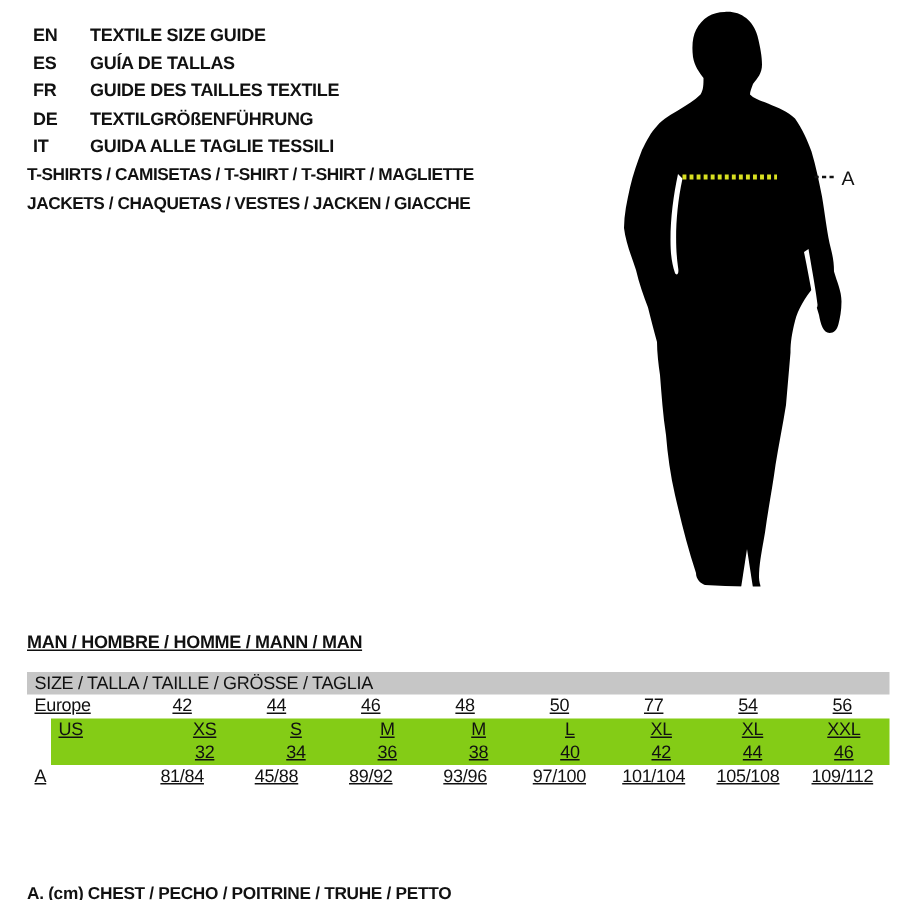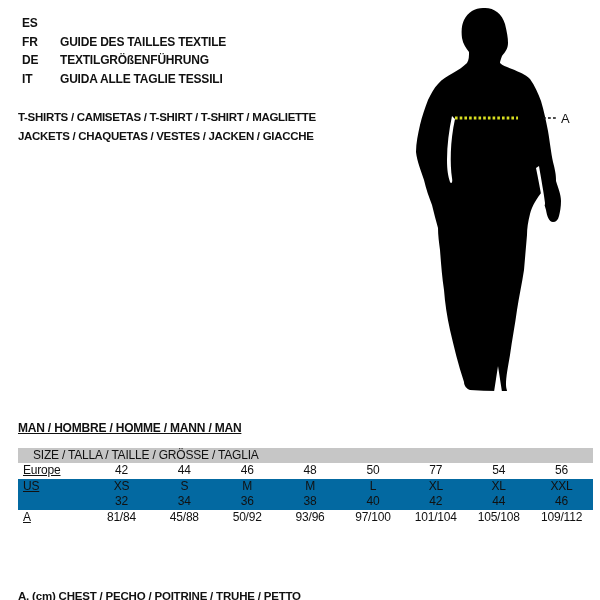--- a/index.html
+++ b/index.html
@@ -20,38 +20,43 @@
   
   .figure-svg { left:398px; top:2px; width:180px; height:396px; }
   .marker-a { font-size:13px; fill:#111; font-family:"Liberation Sans", sans-serif; }
 
   
   .section-title { left:18px; top:421px; font-weight:bold; font-size:12px;
                    letter-spacing:-0.2px; line-height:14px; white-space:nowrap;text-decoration:underline; }
 
   
   .size-table { left:18px; top:448px; width:575px; font-size:12px; letter-spacing:-0.2px; }
-  .tbl-header { background:#c6c6c6; height:15px; line-height:15px; padding-left:15px;
+  .tbl-header { background:#c6c6c6; height:15px; line-height:15px; padding-left:5px;
                 white-space:nowrap; }
   .tbl-row { display:grid; grid-template-columns:72px repeat(8, 1fr); height:15.5px;
              line-height:15.5px; }
   .tbl-row .lbl { text-align:left; padding-left:5px;text-decoration:underline; }
-  .tbl-row .val { text-align:center; }
-  .row-stripe { background:#0369a1; }
+  .tbl-row .val { text-align:center;text-decoration:underline; }
+  .row-stripe { background:#84cc16;margin-left:16px; }
 
   
   .footnote { left:18px; top:546px; font-weight:bold; font-size:11.5px;
               letter-spacing:-0.2px; line-height:13px; white-space:nowrap;margin-top:44px; }
 </style>
 </head>
 <body>
 
 <div class="abs lang-block">
   <div class="lang-row">
+    <span class="lang-code">EN</span>
+    <span class="lang-label">TEXTILE SIZE GUIDE</span>
+  </div>
+  <div class="lang-row">
     <span class="lang-code">ES</span>
+    <span class="lang-label">GUÍA DE TALLAS</span>
   </div>
   <div class="lang-row">
     <span class="lang-code">FR</span>
     <span class="lang-label">GUIDE DES TAILLES TEXTILE</span>
   </div>
   <div class="lang-row">
     <span class="lang-code">DE</span>
     <span class="lang-label">TEXTILGRÖßENFÜHRUNG</span>
   </div>
   <div class="lang-row">
@@ -154,21 +159,21 @@
     <span class="val">40</span>
     <span class="val">42</span>
     <span class="val">44</span>
     <span class="val">46</span>
   </div>
 
   <div class="tbl-row">
     <span class="lbl">A</span>
     <span class="val">81/84</span>
     <span class="val">45/88</span>
-    <span class="val">50/92</span>
+    <span class="val">89/92</span>
     <span class="val">93/96</span>
     <span class="val">97/100</span>
     <span class="val">101/104</span>
     <span class="val">105/108</span>
     <span class="val">109/112</span>
   </div>
 </div>
 
 <div class="abs footnote">A. (cm) CHEST / PECHO / POITRINE / TRUHE / PETTO</div>
 

